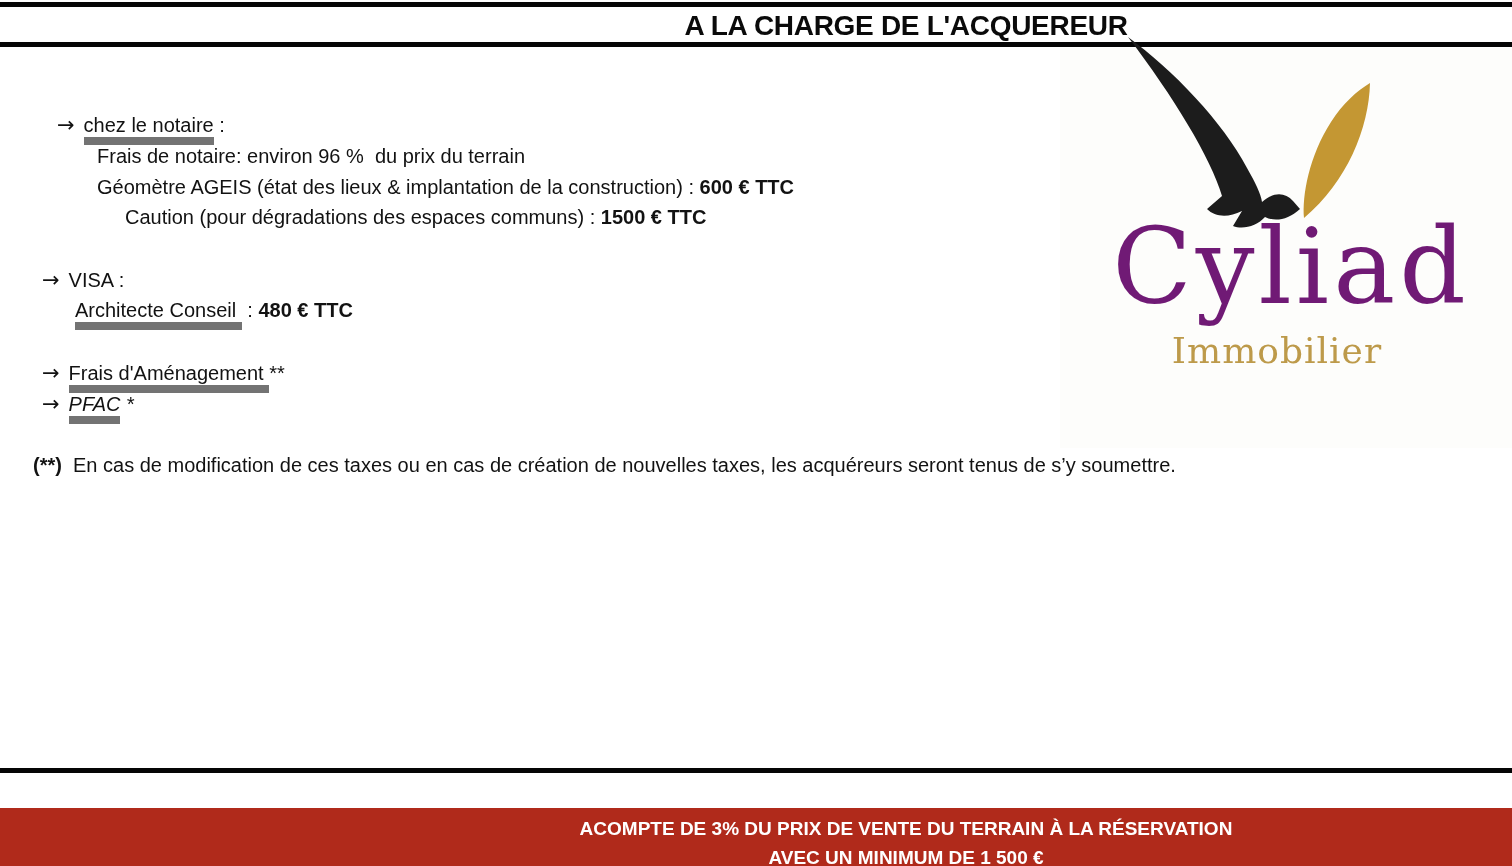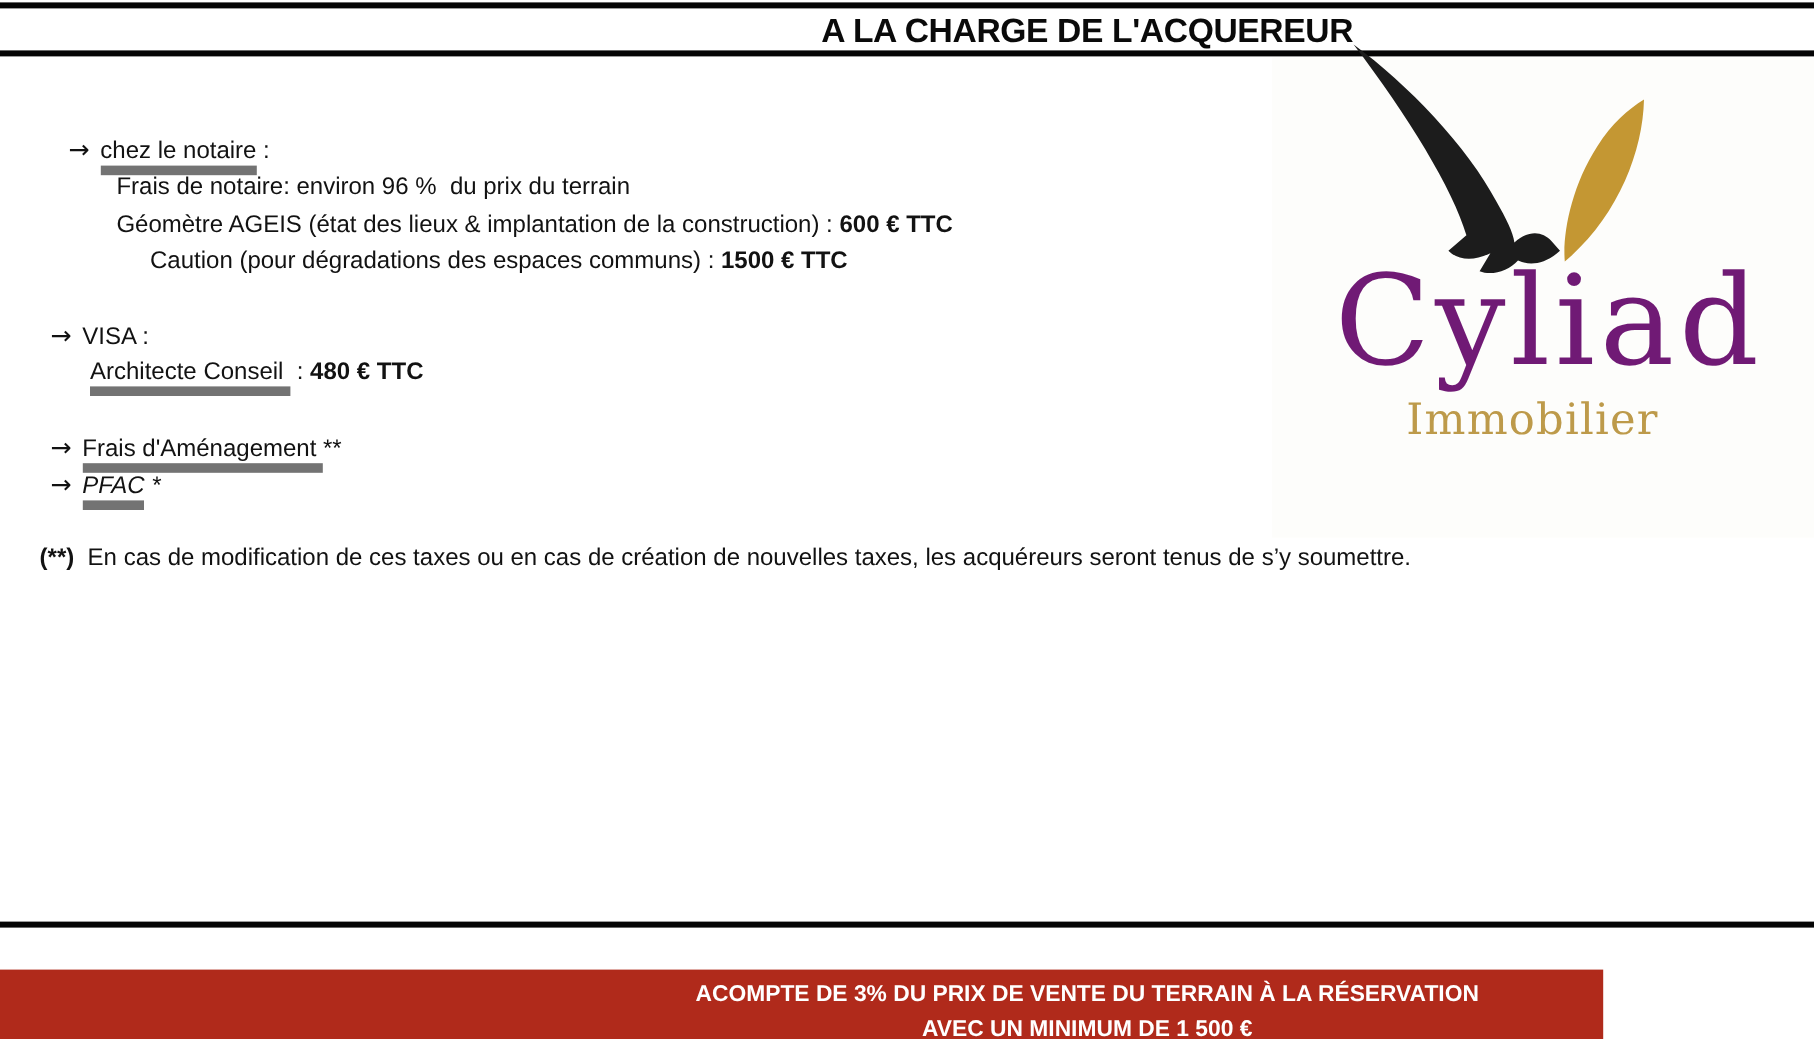--- a/index.html
+++ b/index.html
@@ -44,21 +44,21 @@
   .r-frais{left:97px;top:145px;}
   .r-geo{left:97px;top:176px;}
   .r-caution{left:99px;top:206px;margin-left:26px;}
   .r-visa{left:42px;top:268px;text-align:center;}
   .r-archi{left:75px;top:299px;}
   .r-taxe{left:42px;top:361px;}
   .r-pfac{left:42px;top:392px;font-style:italic;}
   .r-note{left:33px;top:454px;}
 
   
-  .banner{position:absolute;left:0;top:808px;width:1336px;height:58px;background:#B02A1B;overflow:hidden;}
+  .banner{position:absolute;left:0;top:808px;width:1512px;height:58px;background:#B02A1B;overflow:hidden;}
   .banner-line{position:absolute;left:906px;transform:translateX(-50%);
     color:#ffffff;font-weight:700;font-size:19px;white-space:nowrap;}
   .banner-line1{top:10px;}
   .banner-line2{top:39px;}
 </style>
 </head>
 <body>
 
 <div>
 

